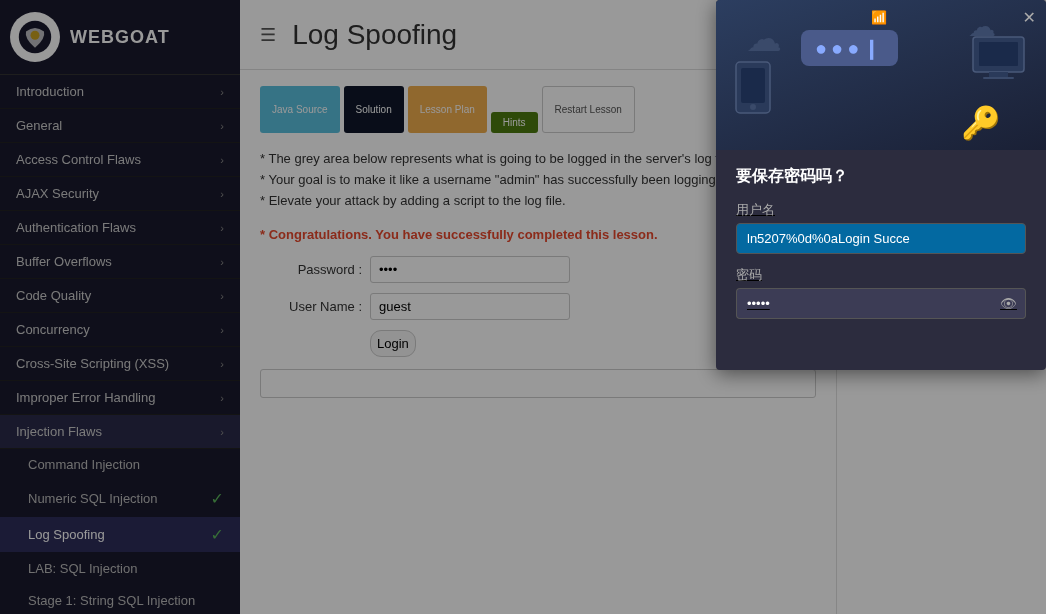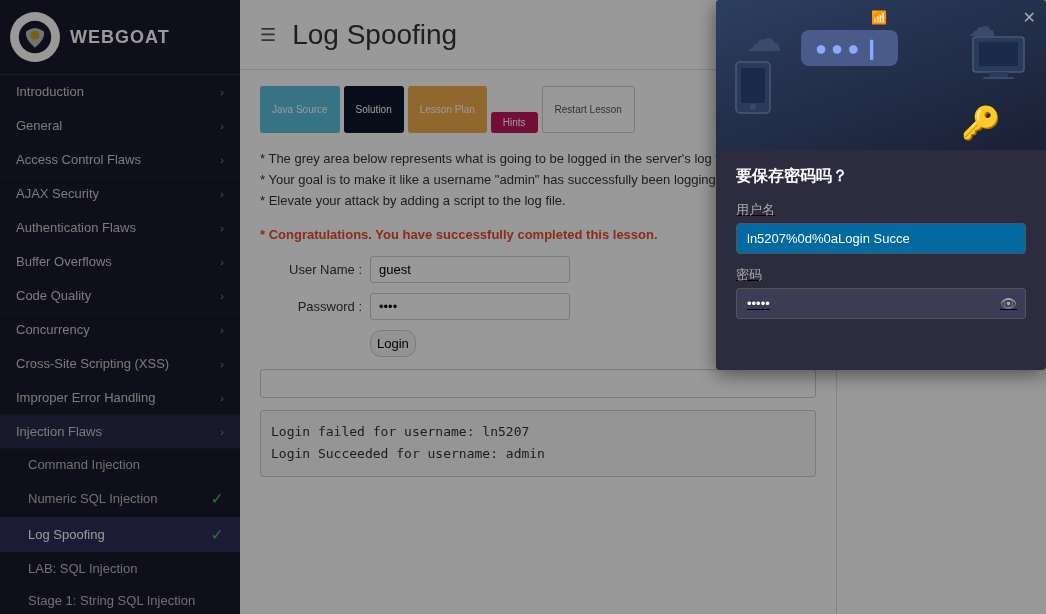--- a/index.html
+++ b/index.html
@@ -33,21 +33,21 @@
     
     .content { flex: 1; display: flex; overflow: hidden; }
     .content-main { flex: 1; padding: 16px 20px; overflow-y: auto; background: #fff; }
 
     
     .tabs { display: flex; gap: 4px; margin-bottom: 16px; flex-wrap: wrap; }
     .tab-btn { padding: 5px 12px; border: none; border-radius: 3px; cursor: pointer; font-size: 10px; font-weight: 500; }
     .tab-java { background: #5bc0de; color: #fff; }
     .tab-solution { background: #0f172a; color: #fff; }
     .tab-lesson { background: #f0ad4e; color: #fff; }
-    .tab-hints { background: #be185d; color: #fff; margin-top: 26px; }
+    .tab-hints { background: #4d7c0f; color: #fff; margin-top: 26px; }
     .tab-restart { background: transparent; color: #555; border: 1px solid #ccc; }
 
     
     .description { margin-bottom: 16px; color: #333; line-height: 1.6; }
     .success-text { color: #e8492d; font-weight: bold; margin-bottom: 14px; }
 
     
     .form-group { display: flex; align-items: center; margin-bottom: 10px; }
     .form-label { width: 110px; text-align: right; padding-right: 8px; color: #333; font-size: 13px; }
     .form-input { width: 200px; padding: 5px 8px; border: 1px solid #ccc; border-radius: 3px; font-size: 13px; }
@@ -199,39 +199,35 @@
           <p>* The grey area below represents what is going to be logged in the server's log file.</p>
           <p>* Your goal is to make it like a username "admin" has successfully been logging in.</p>
           <p>* Elevate your attack by adding a script to the log file.</p>
         </div>
 
         
         <p class="success-text">* Congratulations. You have successfully completed this lesson.</p>
 
         
         <div class="form-group">
+          <label class="form-label">Password :</label>
+          <input class="form-input" type="password" value="••••" style="">
+        </div>
+        <div class="form-group">
           <label class="form-label">User Name :</label>
           <input class="form-input" type="text" value="guest" style="">
         </div>
-        <div class="form-group">
-          <label class="form-label">Password :</label>
-          <input class="form-input" type="password" value="••••" style="">
-        </div>
         <div>
           <button class="login-btn">Login</button>
         </div>
 
         
         <input class="search-bar" type="text" style="margin-top: 12px;">
 
         
-        <div class="log-output">
-          <div>Login failed for username: ln5207</div>
-          <div>Login Succeeded for username: admin</div>
-        </div>
       </div>
 
       <div class="right-panel">
         <div class="panel-row">
           <span class="key">maxAge</span>
           <span class="val">0</span>
         </div>
         <div class="panel-row">
           <span class="key">path</span>
           <span class="val"></span>

